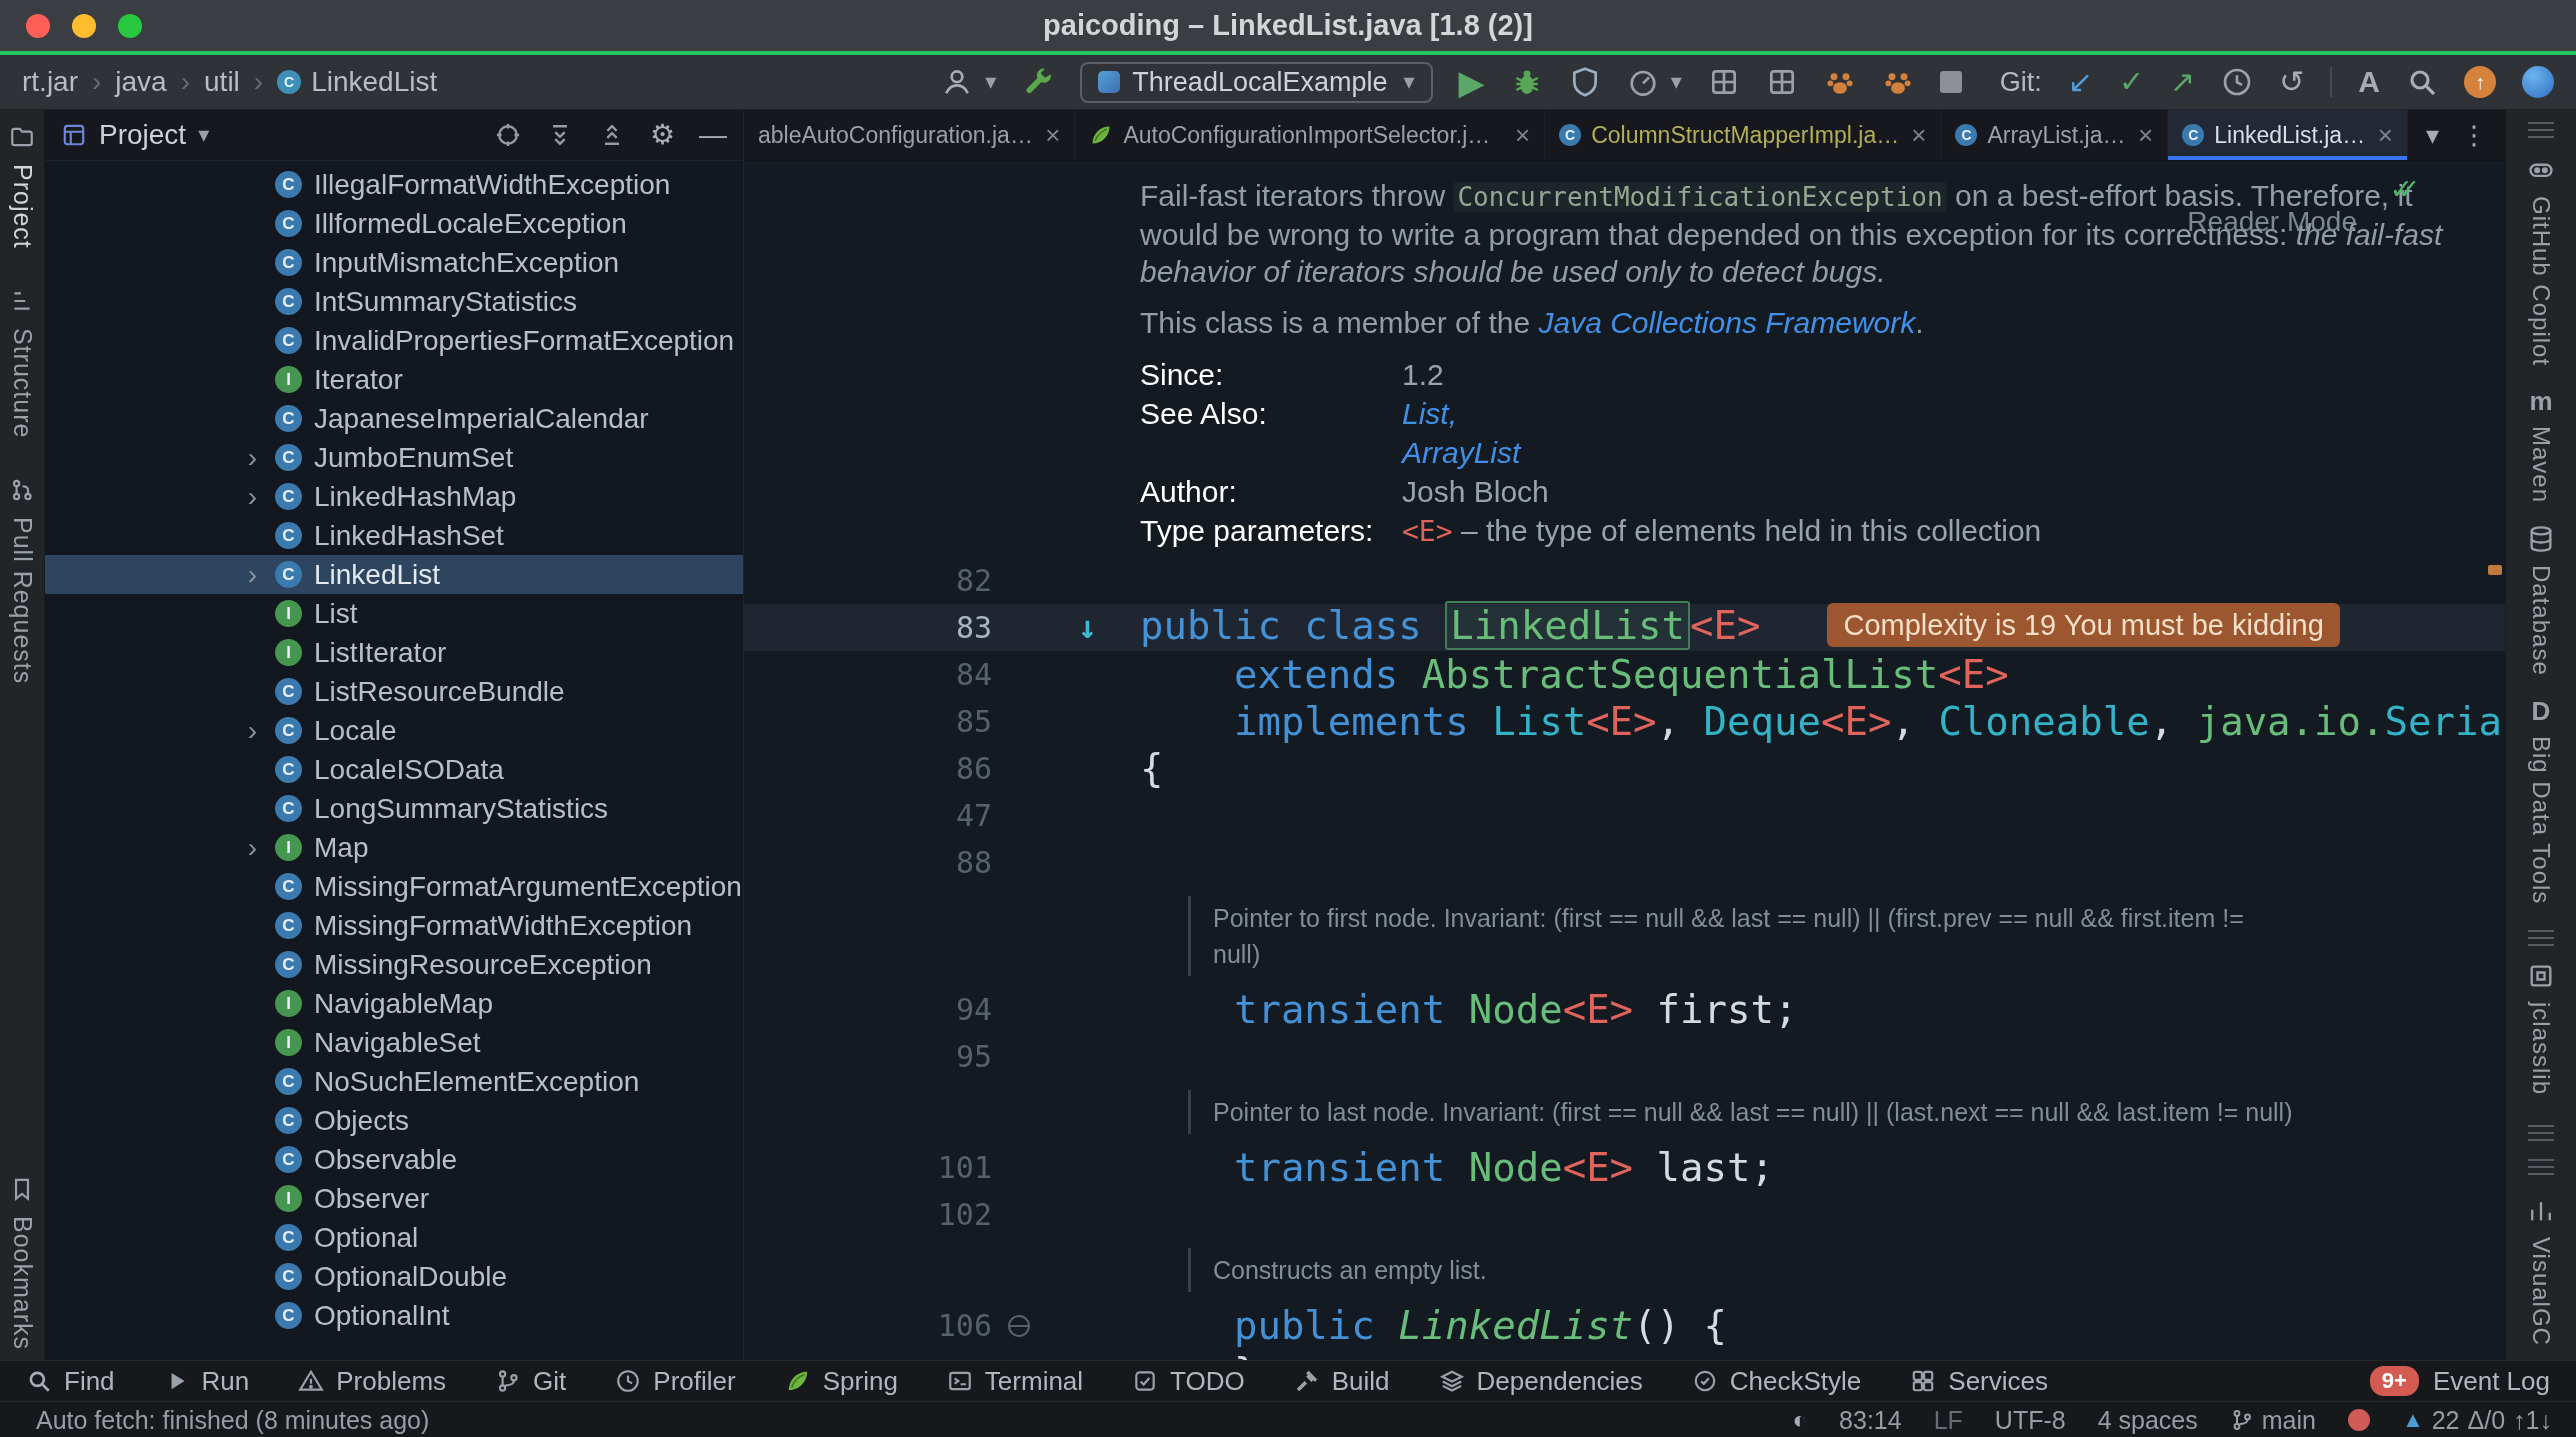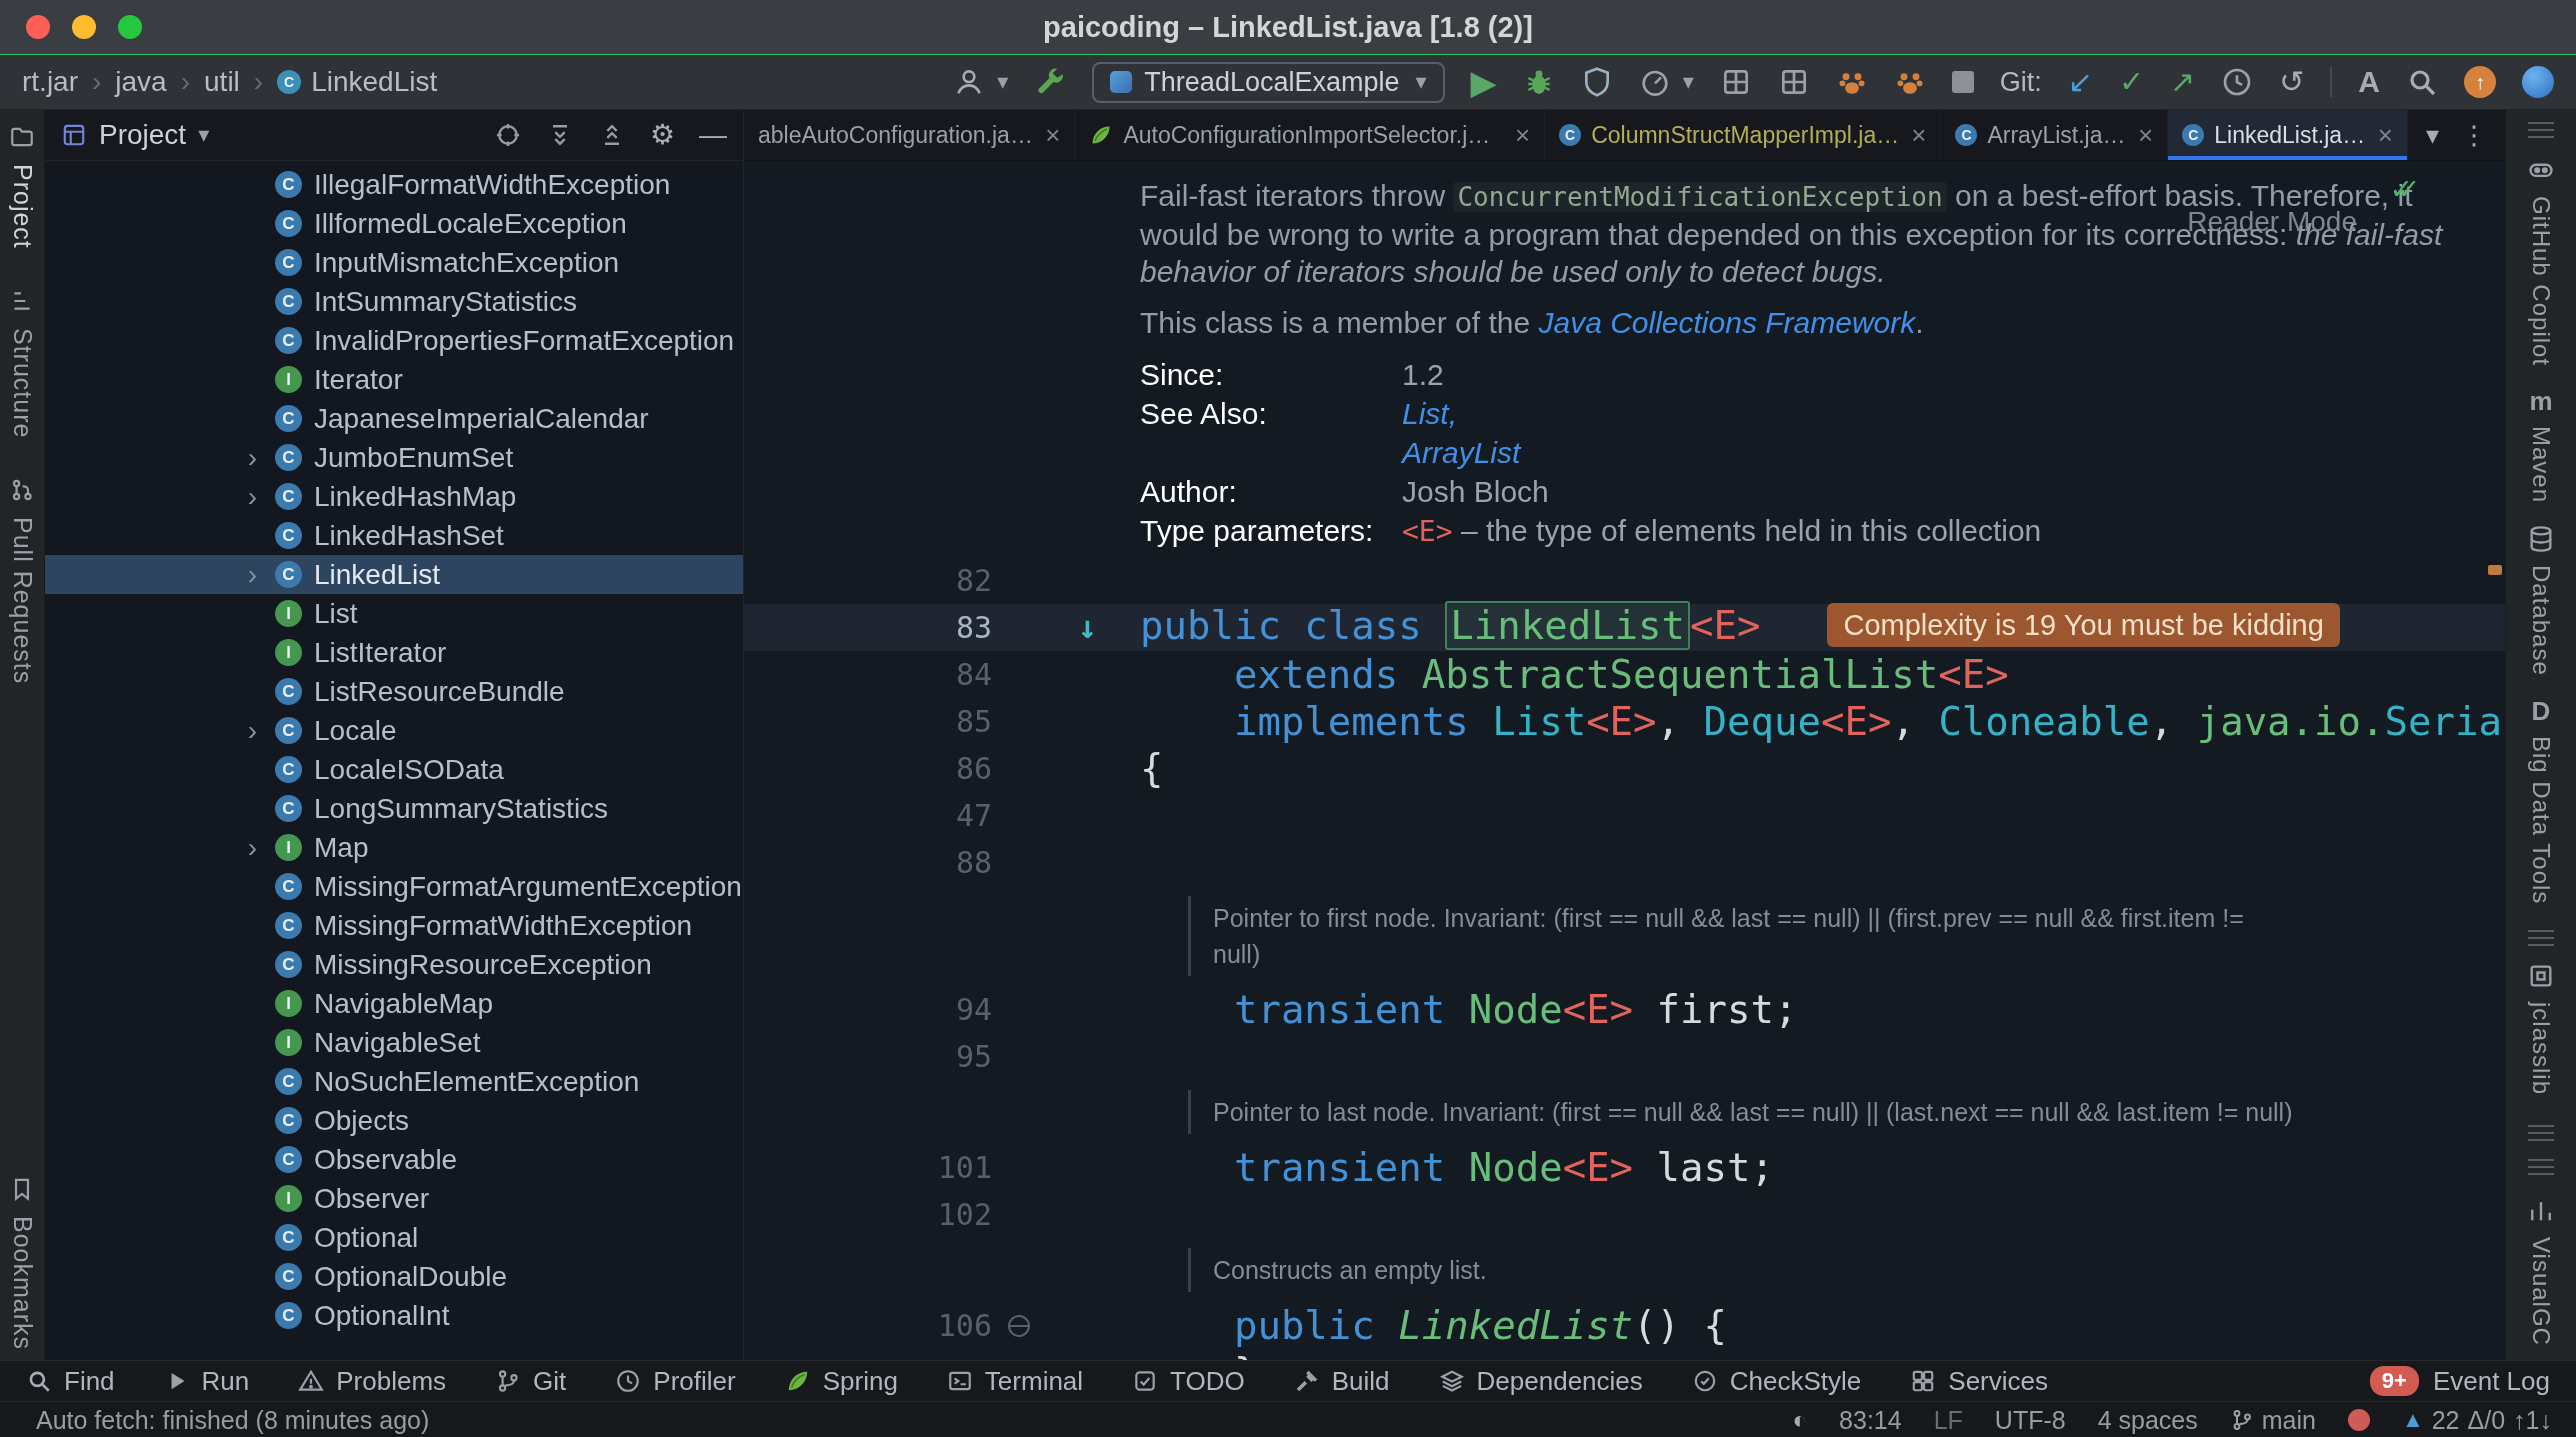--- a/index.html
+++ b/index.html
@@ -1,21 +1,21 @@
 <!DOCTYPE html>
 <html><head>
 <meta charset="utf-8">
 <style>
   html,body{margin:0;padding:0;background:#101214;overflow:hidden;}
   *{box-sizing:border-box;}
   body{width:2576px;height:1438px;font-family:"Liberation Sans",sans-serif;-webkit-font-smoothing:antialiased;}
   .window{width:2576px;height:1438px;display:flex;flex-direction:column;background:#141a21;}
 
   
-  .titlebar{height:55px;flex:0 0 auto;background:#3a3d41;position:relative;display:flex;align-items:center;justify-content:center;border-bottom:1px solid #22c55e;}
+  .titlebar{height:55px;flex:0 0 auto;background:#3a3d41;position:relative;display:flex;align-items:center;justify-content:center;border-bottom:4px solid #22c55e;}
   .traffic{position:absolute;left:26px;top:0;height:100%;display:flex;align-items:center;gap:22px;}
   .tl{width:24px;height:24px;border-radius:50%;display:inline-block;}
   .tl.red{background:#ff5f57}.tl.yellow{background:#febc2e}.tl.green{background:#28c740}
   .title{font-size:29px;font-weight:bold;color:#d3d6d9;}
 
   
   .toolbar{height:55px;flex:0 0 auto;background:#2f3236;border-bottom:1px solid #202225;display:flex;align-items:center;padding:0 22px;}
   .breadcrumbs{display:flex;align-items:center;gap:14px;font-size:28px;color:#b6bdc5;}
   .crumb{display:flex;align-items:center;gap:10px;}
   .crumb-sep{color:#676d75;font-size:28px;}
@@ -26,21 +26,21 @@
   .ch{font-size:30px;color:#a6acb4;line-height:1;}
   .c-green{color:#59a869}.c-blue{color:#4f9ddd}
   .caret-s{font-size:22px;color:#9aa0a8;margin-left:-14px;}
   .run-config{height:41px;border:2px solid #5b5f66;border-radius:8px;display:flex;align-items:center;gap:12px;padding:0 16px;font-size:27px;color:#ced3d9;}
   .cfg-icon{width:22px;height:22px;border-radius:5px;background:linear-gradient(135deg,#56a0d8,#3c6fb0);display:inline-block;}
   .sqstop{width:22px;height:22px;background:#8b9197;border-radius:3px;display:inline-block;}
   .dot-orange{width:32px;height:32px;border-radius:50%;background:#d6813c;color:#fff;font-size:20px;display:inline-flex;align-items:center;justify-content:center;}
   .dot-blue{width:32px;height:32px;border-radius:50%;background:radial-gradient(circle at 35% 30%,#6cb4f0,#2f6fc2);display:inline-block;}
   .dot-red{width:22px;height:22px;border-radius:50%;background:#cf5b56;display:inline-block;}
   .vsep{width:2px;height:30px;background:#46494e;}
-  .gitlabel{font-size:27px;color:#b5bbc2;}
+  .gitlabel{font-size:27px;color:#b5bbc2;margin-left:12px;}
 
   
   .main{flex:1;display:flex;min-height:0;}
 
   .left-strip{width:45px;flex:0 0 auto;background:#222528;border-right:1px solid #191b1e;display:flex;flex-direction:column;align-items:center;padding:8px 0 10px;}
   .strip-item{display:flex;flex-direction:column;align-items:center;gap:14px;margin-top:39px;}
   .left-strip .strip-item:first-child{margin-top:6px;}
   .strip-item .ic svg{width:26px;height:26px;}
   .vlabel{writing-mode:vertical-rl;font-size:25px;color:#9aa0a7;white-space:nowrap;letter-spacing:1px;}
   .strip-item.active .vlabel{color:#d0d5da;}

